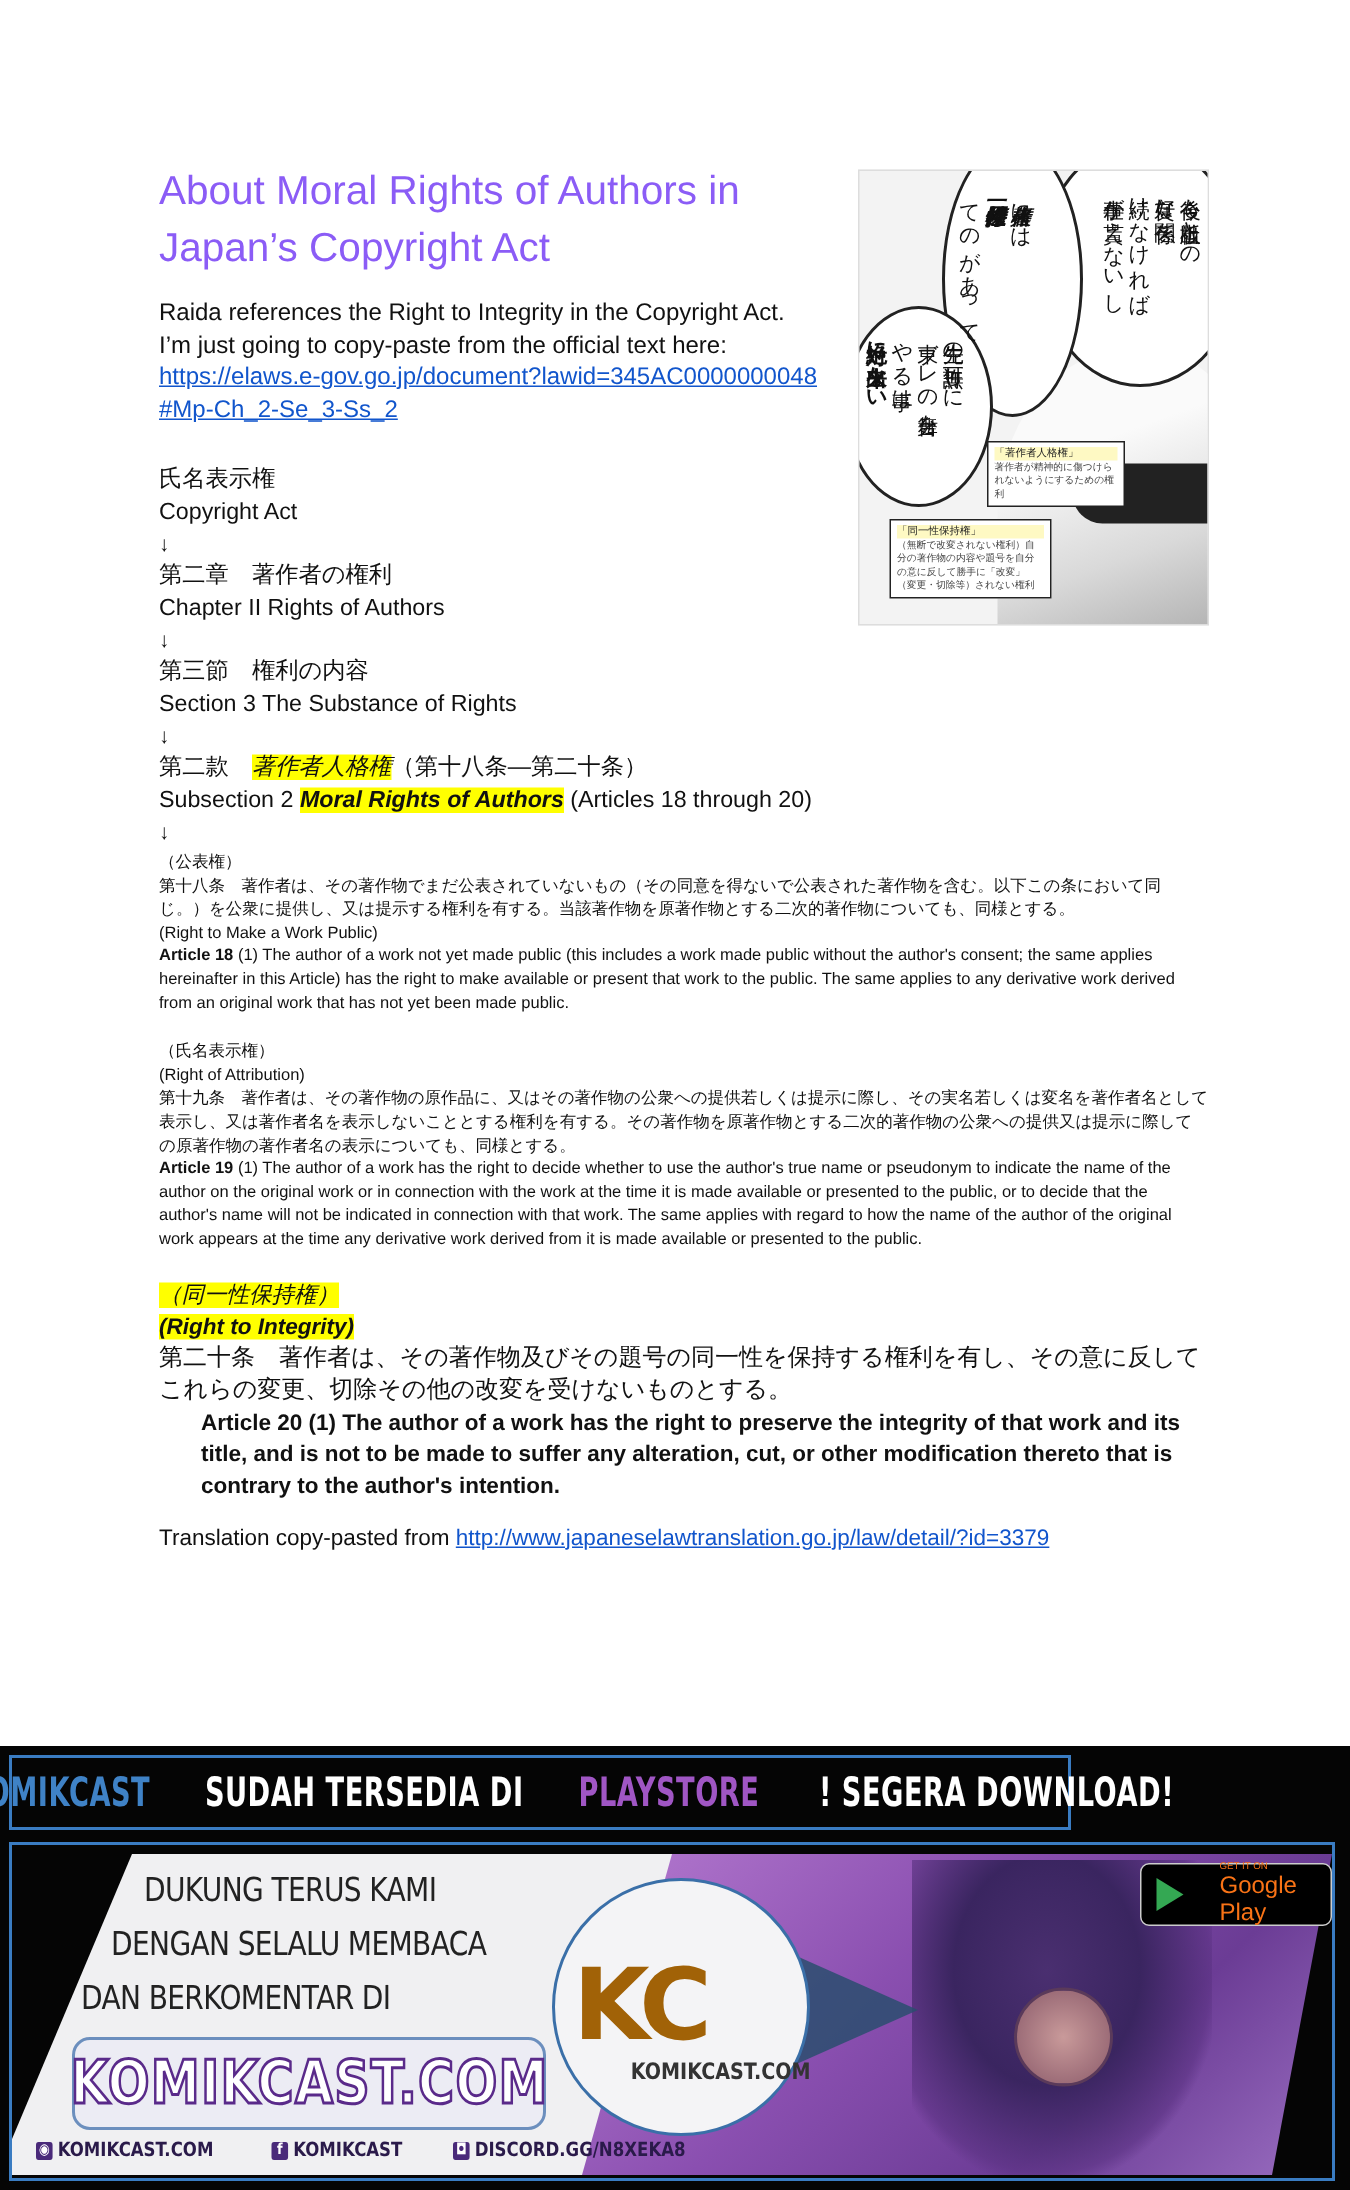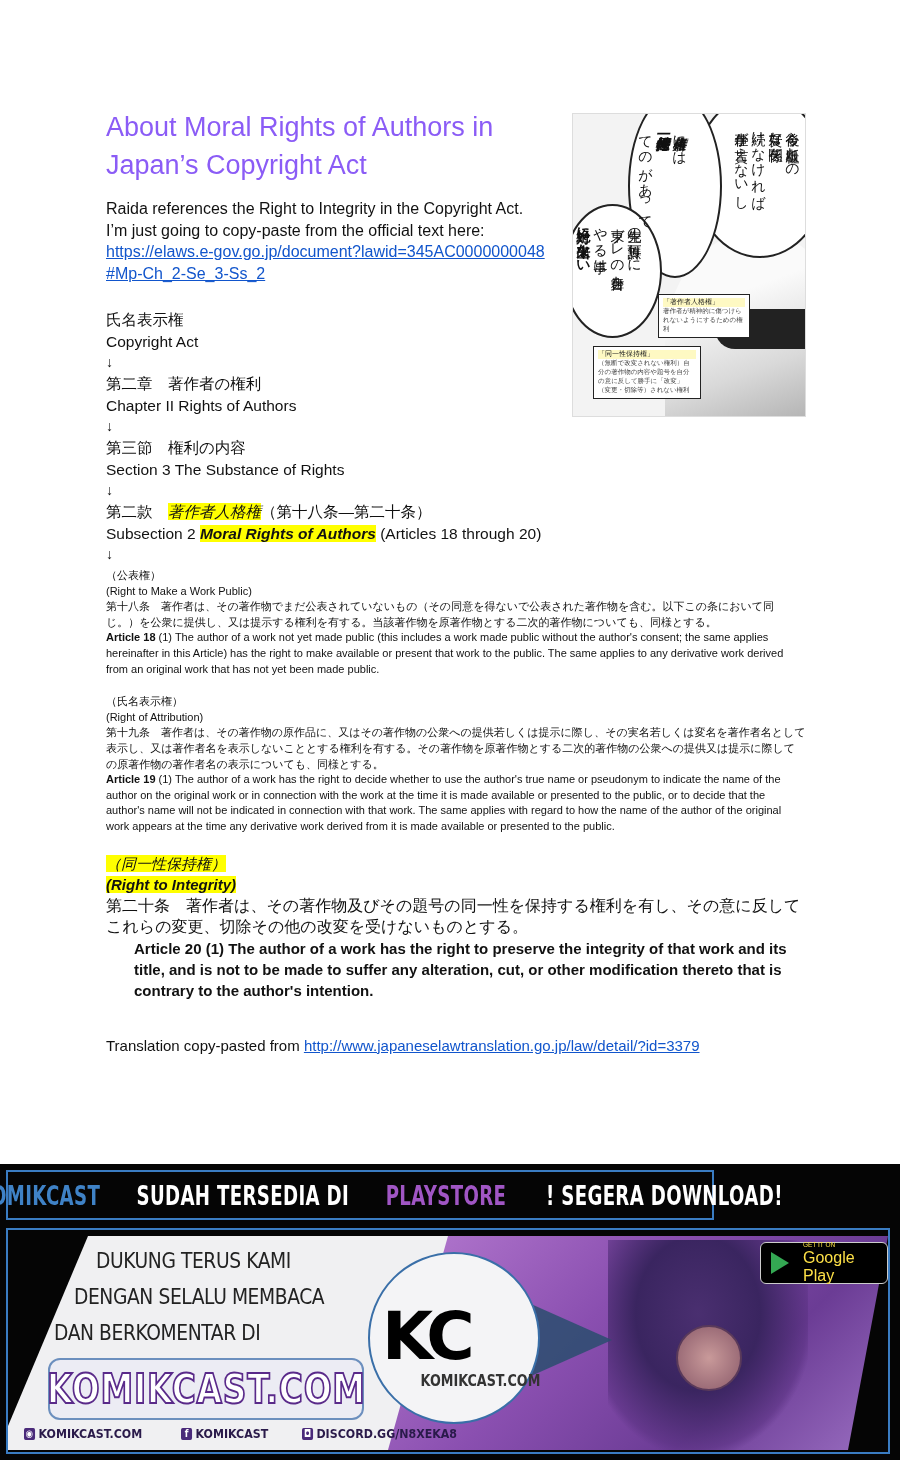--- a/index.html
+++ b/index.html
@@ -13,21 +13,21 @@
   a.link { color: #1155cc; text-decoration: underline; }
   .toc { margin-top: 25px; font-size: 15.5px; line-height: 21.5px; }
   .toc .arrow { font-size: 14px; line-height: 21px; }
   .hl { background: #ffff00; font-style: italic; }
   .small { font-size: 11px; line-height: 15.6px; margin-top: 3px; }
   .small p { margin: 0; }
   .gap { height: 14px; }
   .a20 { margin-top: 18px; font-size: 15px; line-height: 21px; }
   .a20 .jp { font-size: 16px; line-height: 21.5px; }
   .a20 .en { font-weight: bold; margin-left: 28px; }
-  .trans { margin-top: 36px; font-size: 15px; }
+  .trans { margin-top: 16px; font-size: 15px; }
 
   
   .manga { position: absolute; left: 572px; top: 113px; width: 232px; height: 302px; background: #f3f3f3; overflow: hidden; border: 1px solid #ddd; }
   .bubble { position: absolute; background: #fff; border: 2px solid #222; border-radius: 50%; }
   .vtext { position: absolute; writing-mode: vertical-rl; font-family: "DejaVu Sans", sans-serif; font-size: 14px; line-height: 17px; color: #111; letter-spacing: 0px; }
   .capbox { position: absolute; background: #fff; border: 1.5px solid #222; font-family: "DejaVu Sans", sans-serif; font-size: 6.5px; line-height: 9px; color: #444; padding: 3px 4px; }
   .capbox .cap-h { background: #fef9c3; color: #222; font-size: 7px; }
   .face { position: absolute; right: -30px; top: 120px; width: 170px; height: 220px; border-radius: 50% 40% 0 0; background: linear-gradient(160deg,#fafafa 30%,#d9d9d9 60%,#9a9a9a); }
   .glasses { position: absolute; right: 0; top: 195px; width: 90px; height: 40px; background: #222; border-radius: 30px 0 0 30px; }
 
@@ -40,28 +40,28 @@
   .banner-main { position: absolute; left: 6px; top: 64px; width: 884px; height: 226px; border: 2px solid #3a7cc2; box-sizing: border-box; overflow: hidden; background: #050505; }
   .light-panel { position: absolute; left: 0; top: 6px; width: 500px; height: 214px; background: #f0f0f2; clip-path: polygon(80px 0, 100% 0, 100% 100%, 0 100%, 0 190px); }
   .purple-panel { position: absolute; left: 380px; top: 6px; width: 500px; height: 214px; background: linear-gradient(135deg,#b57ad0 0%,#8a4fb0 40%,#6b3c95 70%,#9b6fc2 100%); clip-path: polygon(60px 0, 100% 0, 460px 100%, 0 100%); }
   .slogan { position: absolute; font-family: "DejaVu Sans", sans-serif; font-size: 22px; color: #222; font-weight: normal; transform: scaleX(0.85); transform-origin: left; white-space: nowrap; letter-spacing: -0.5px; }
   .site-box { position: absolute; left: 40px; top: 128px; width: 312px; height: 58px; border: 2px solid #6c8fbe; border-radius: 12px; background: #ececf4; display: flex; align-items: center; justify-content: center; }
   .site-box span { font-family: "DejaVu Sans", sans-serif; font-weight: bold; font-size: 40px; color: #fff; -webkit-text-stroke: 2px #5a2a8a; transform: scaleX(0.82); display: inline-block; letter-spacing: 1px; }
   .socials { position: absolute; left: 16px; top: 196px; display: flex; gap: 18px; align-items: center; }
   .social { display: flex; align-items: center; gap: 4px; font-family: "DejaVu Sans", sans-serif; font-weight: bold; font-size: 13px; color: #2a1a4a; transform: scaleX(0.85); transform-origin: left; }
   .sicon { width: 13px; height: 12px; background: #4a2a7a; border-radius: 2px; display: inline-block; color: #fff; font-size: 10px; line-height: 12px; text-align: center; }
   .kc-circle { position: absolute; left: 360px; top: 22px; width: 172px; height: 172px; border-radius: 50%; background: #f4f4f6; border: 2px solid #3a6fa8; box-sizing: border-box; }
-  .kc-letters { position: absolute; left: 12px; top: 50px; font-family: "DejaVu Sans", sans-serif; font-weight: bold; font-size: 66px; color: #000000; letter-spacing: -4px; line-height: 66px; }
+  .kc-letters { position: absolute; left: 12px; top: 50px; font-family: "DejaVu Sans", sans-serif; font-weight: bold; font-size: 66px; color: #a16207; letter-spacing: -4px; line-height: 66px; }
   .kc-sub { position: absolute; left: 40px; top: 118px; font-family: "DejaVu Sans", sans-serif; font-weight: bold; font-size: 15px; color: #333; transform: scaleX(0.85); }
   .kc-arrow { position: absolute; left: 514px; top: 70px; width: 0; height: 0; border-top: 40px solid transparent; border-bottom: 40px solid transparent; border-left: 90px solid #2a4d6f; opacity: 0.85; }
   .figure { position: absolute; left: 600px; top: 10px; width: 200px; height: 210px; background: radial-gradient(ellipse at 45% 35%, #4a2f70 0%, #3a2560 40%, rgba(90,50,130,0.6) 70%, transparent 75%); }
   .megaphone { position: absolute; left: 668px; top: 95px; width: 62px; height: 62px; border-radius: 50%; background: radial-gradient(circle,#c99a9a,#8a5a6a); border: 2px solid #5a3a5a; }
   .gplay { position: absolute; left: 752px; top: 12px; width: 126px; height: 40px; background: #000; border: 1.5px solid #ccc; border-radius: 6px; display: flex; align-items: center; }
   .gplay-tri { width: 0; height: 0; margin-left: 10px; border-top: 11px solid transparent; border-bottom: 11px solid transparent; border-left: 18px solid #34a853; position: relative; }
-  .gplay-text { margin-left: 14px; color: #fde047; font-family: "Liberation Sans", sans-serif; }
+  .gplay-text { margin-left: 24px; color: #f97316; font-family: "Liberation Sans", sans-serif; }
   .gplay-small { font-size: 6.5px; display: block; line-height: 8px; }
   .gplay-big { font-size: 16px; display: block; line-height: 18px; }
 </style>
 </head>
 <body>
 
 <div class="doc">
   <h1 class="title">About Moral Rights of Authors in Japan’s Copyright Act</h1>
   <div class="intro">
     <div>Raida references the Right to Integrity in the Copyright Act.</div>
@@ -79,22 +79,22 @@
     <div>第三節　権利の内容</div>
     <div>Section 3 The Substance of Rights</div>
     <div class="arrow">↓</div>
     <div><span>第二款　</span><span class="hl">著作者人格権</span><span>（第十八条―第二十条）</span></div>
     <div><span>Subsection 2 </span><b class="hl">Moral Rights of Authors</b><span> (Articles 18 through 20)</span></div>
     <div class="arrow">↓</div>
   </div>
 
   <div class="small">
     <p>（公表権）</p>
+    <p>第十八条　著作者は、その著作物でまだ公表されていないもの（その同意を得ないで公表された著作物を含む。以下この条において同じ。）を公衆に提供し、又は提示する権利を有する。当該著作物を原著作物とする二次的著作物についても、同様とする。</p>
     <p>(Right to Make a Work Public)</p>
-    <p>第十八条　著作者は、その著作物でまだ公表されていないもの（その同意を得ないで公表された著作物を含む。以下この条において同じ。）を公衆に提供し、又は提示する権利を有する。当該著作物を原著作物とする二次的著作物についても、同様とする。</p>
     <p><b>Article 18</b><span>  (1)  The author of a work not yet made public (this includes a work made public without the author's consent; the same applies hereinafter in this Article) has the right to make available or present that work to the public. The same applies to any derivative work derived from an original work that has not yet been made public.</span></p>
   </div>
   <div class="gap"></div>
   <div class="small">
     <p>（氏名表示権）</p>
     <p>(Right of Attribution)</p>
     <p>第十九条　著作者は、その著作物の原作品に、又はその著作物の公衆への提供若しくは提示に際し、その実名若しくは変名を著作者名として表示し、又は著作者名を表示しないこととする権利を有する。その著作物を原著作物とする二次的著作物の公衆への提供又は提示に際しての原著作物の著作者名の表示についても、同様とする。</p>
     <p><b>Article 19</b><span>  (1)  The author of a work has the right to decide whether to use the author's true name or pseudonym to indicate the name of the author on the original work or in connection with the work at the time it is made available or presented to the public, or to decide that the author's name will not be indicated in connection with that work. The same applies with regard to how the name of the author of the original work appears at the time any derivative work derived from it is made available or presented to the public.</span></p>
   </div>
 

